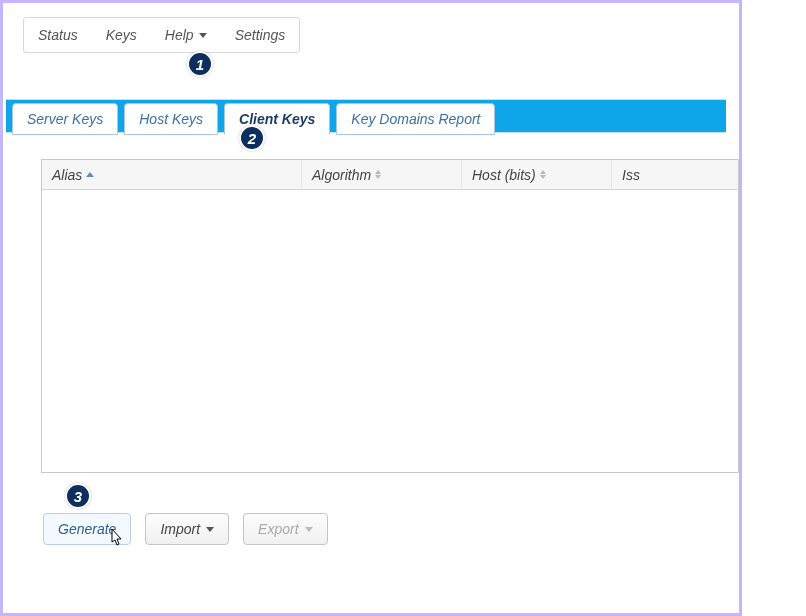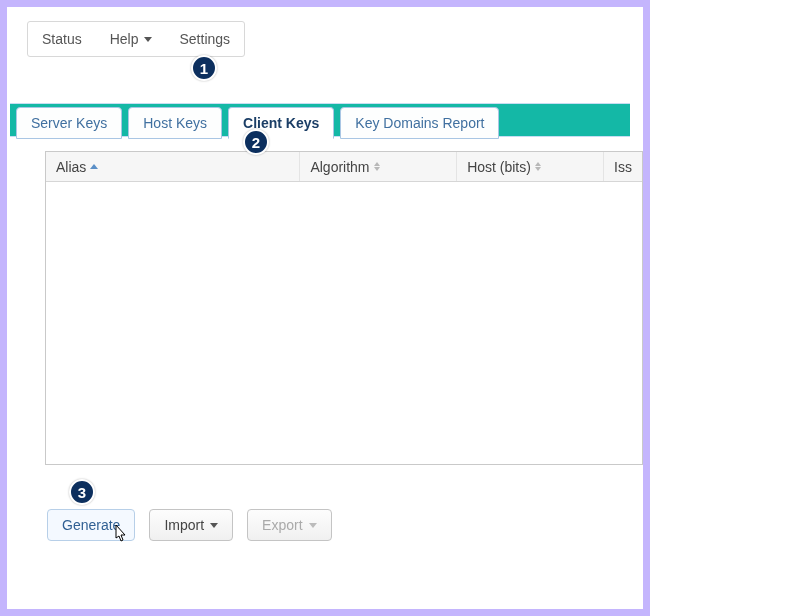--- a/index.html
+++ b/index.html
@@ -4,25 +4,26 @@
 <style>
   * { box-sizing: border-box; }
   body {
     margin: 0;
     font-family: Arial, Helvetica, sans-serif;
     font-size: 14px;
     color: #333;
     background: #fff;
   }
   .frame {
-    width: 650px;
+    width: 742px;
     height: 616px;
-    border: 7px solid #c4b5fd;
+    border: 3px solid #c4b5fd;
     position: relative;
     overflow: hidden;
+    font-style: italic;
   }
   
   .topnav {
     position: absolute;
     top: 14px;
     left: 20px;
     border: 1px solid #d8d8d8;
     border-radius: 3px;
     display: flex;
     background: #fff;
@@ -40,21 +41,21 @@
     border-left: 4px solid transparent;
     border-right: 4px solid transparent;
     border-top: 5px solid #555;
   }
   
   .tabbar-wrap {
     position: absolute;
     top: 96px;
     left: 3px;
     right: 13px;
-    background: #14b8a6;
+    background: #0ea5e9;
     border-top: 1px solid #c7ddf2;
     border-bottom: 1px solid #c7ddf2;
     height: 34px;
   }
   .tabbar {
     display: flex;
     gap: 6px;
     padding-left: 6px;
   }
   .tab {
@@ -81,21 +82,21 @@
   .panel {
     position: absolute;
     top: 144px;
     left: 20px;
     right: 0;
     bottom: 50px;
     background: #fff;
   }
   .table-box {
     border: 1px solid #c9c9c9;
-    margin: 0 0 0 18px;
+    margin: 12px 0 0 18px;
     height: 314px;
     overflow: hidden;
   }
   .thead {
     display: flex;
     background: #f6f6f6;
     border-bottom: 1px solid #d6d6d6;
     height: 30px;
     align-items: center;
   }
@@ -185,20 +186,21 @@
     text-shadow: 0 0 2px #fff;
   }
 </style>
 </head>
 <body>
 
 <div class="frame">
 
   <div class="topnav">
     <div class="topnav-item">Status</div>
+    <div class="topnav-item">Keys</div>
     <div class="topnav-item">
       <span>Help</span>
       <span class="caret-down"></span>
     </div>
     <div class="topnav-item">Settings</div>
   </div>
 
   <div class="badge" style="top:48px; left:184px;">1</div>
 
   <div class="tabbar-wrap">

